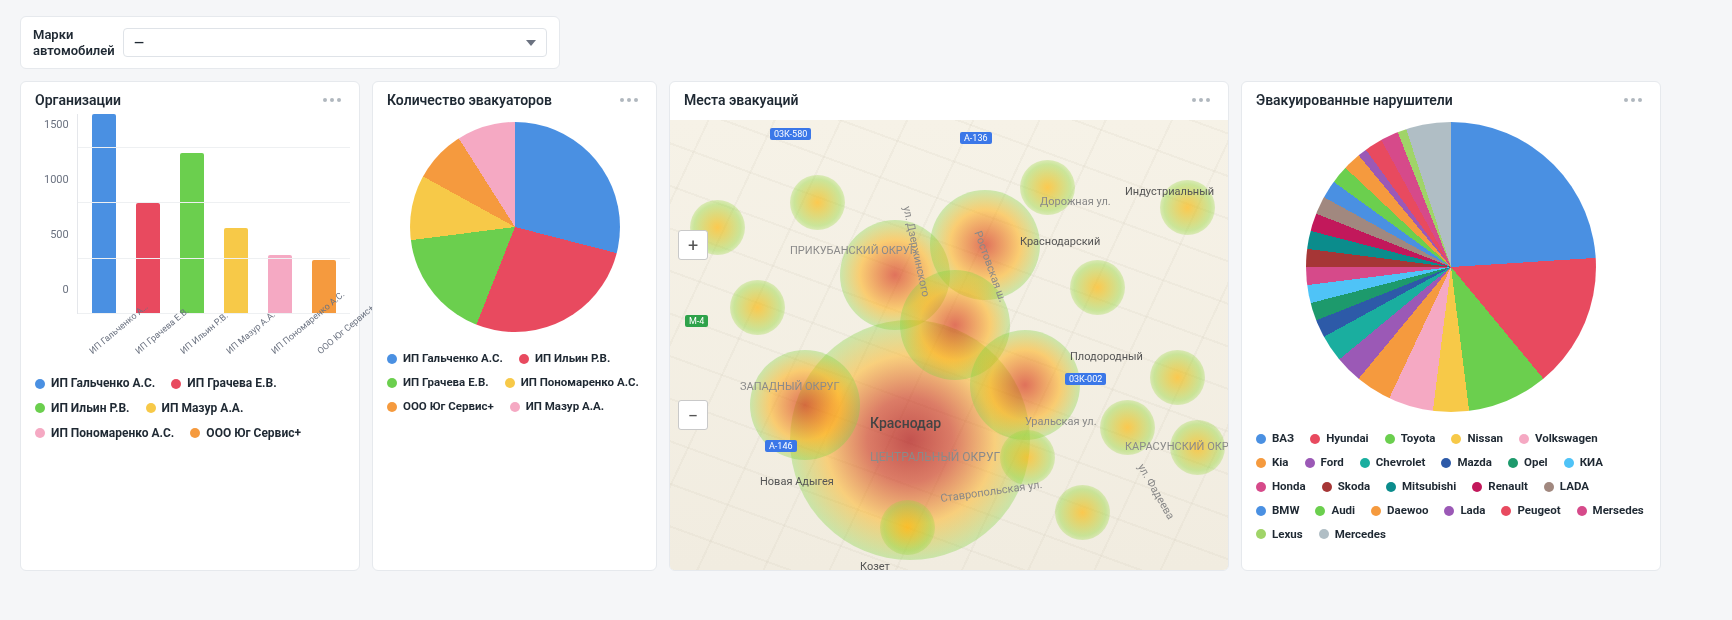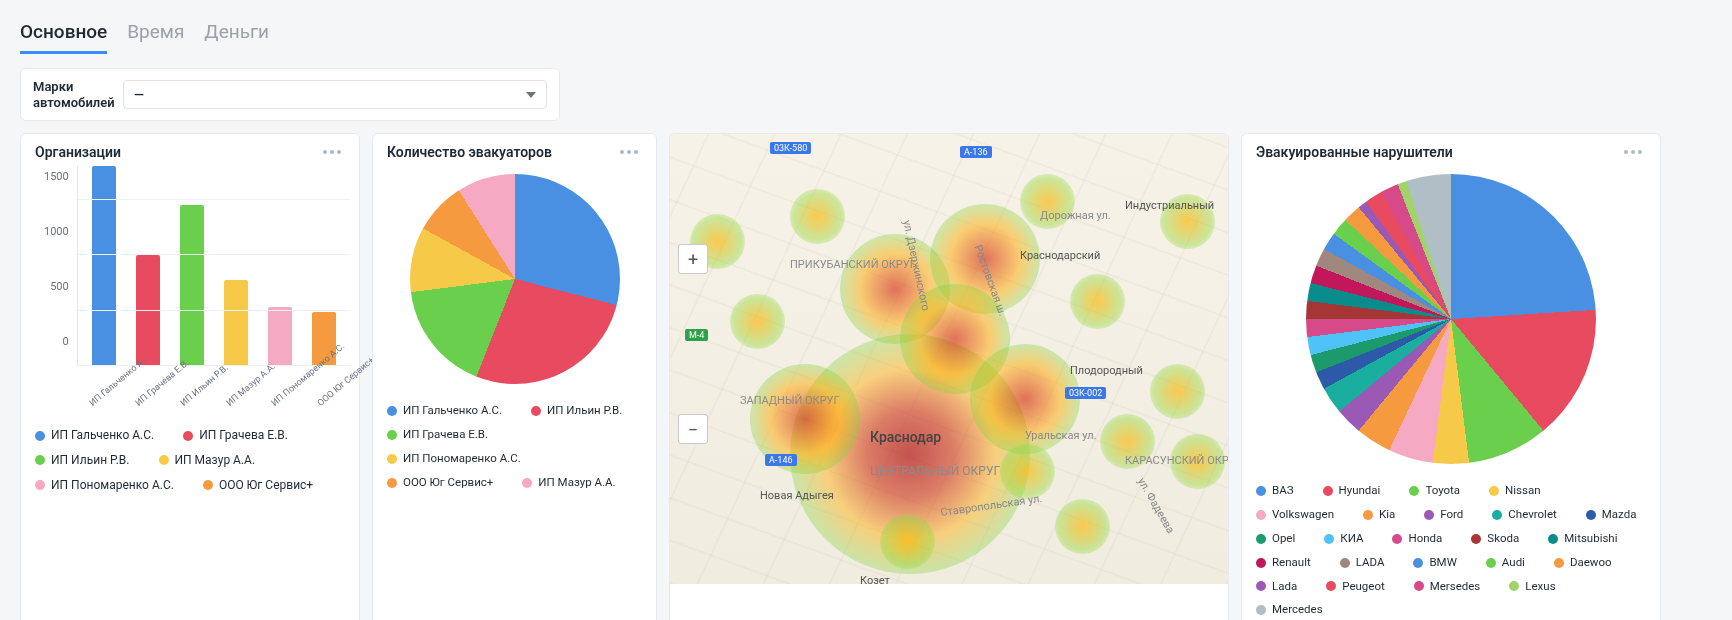--- a/index.html
+++ b/index.html
@@ -35,21 +35,21 @@
   .grid-line { position:absolute; left:0; right:0; border-top:1px solid #eef0f2; }
   .bars { display:flex; align-items:flex-end; height:200px; gap:0; justify-content:space-around; padding:0 4px; }
   .bar-wrap { display:flex; flex-direction:column; align-items:center; width:44px; }
   .bar { width:24px; border-radius:2px 2px 0 0; }
   .x-labels { display:flex; justify-content:space-around; font-size:9px; color:#6b7280; margin-top:6px; }
   .x-labels span { display:inline-block; width:44px; text-align:center; transform:rotate(-40deg); transform-origin: top right; white-space:nowrap; }
   
   .pie-wrap { display:flex; justify-content:center; padding:8px 0; }
   .pie { border-radius:50%; }
   
-  .legend { display:flex; flex-wrap:wrap; gap:2px 29px; font-size:12px; color:#1f2933; margin-top:8px; }
+  .legend { display:flex; flex-wrap:wrap; gap:2px 16px; font-size:12px; color:#1f2933; margin-top:8px;font-weight:bold; }
   .legend-item { display:inline-flex; align-items:center; gap:6px; line-height:1.9; }
   .swatch { width:10px; height:10px; border-radius:50%; flex:none; }
   .legend.compact .legend-item { font-size:11.5px; }
   
   .map-card { padding:0; overflow:hidden; }
   .map-card .card-header { padding: 10px 14px 6px 14px; }
   .map-holder { position:relative; height:450px; background:#f4f0e6; }
   .map-bg {
     position:absolute; inset:0;
     background:
@@ -81,25 +81,20 @@
   .filters .group-card .label { font-weight:600; }
   .filters .group-card .value-box {
     border:1px solid #dfe3e8; border-radius:4px; padding:6px 10px; min-width:220px; font-weight:600;
   }
 </style>
 </head>
 <body>
 
 <div class="page">
 
-  <div class="tabs">
-    <div class="tab active">Основное</div>
-    <div class="tab">Время</div>
-    <div class="tab">Деньги</div>
-  </div>
 
   <div class="filters">
     <div class="group-card" style="min-width:540px;">
       <span class="label" style="max-width:80px;line-height:1.2;">Марки автомобилей</span>
       <div class="value-box" style="display:flex;justify-content:space-between;align-items:center;flex:1;">
         <span>—</span>
         <span class="chev"></span>
       </div>
     </div>
   </div>
@@ -221,20 +216,28 @@
             <span>ООО Юг Сервис+</span>
           </span>
           <span class="legend-item">
             <span class="swatch" style="background: rgb(245, 169, 195);"></span>
             <span>ИП Мазур А.А.</span>
           </span>
         </div>
     </div>
 
     <div class="card map-card">
+      <div class="card-header">
+        <div class="card-title">Места эвакуаций</div>
+        <div class="menu-dots">
+            <span></span>
+            <span></span>
+            <span></span>
+          </div>
+      </div>
       <div class="map-holder">
         <div class="map-bg"></div>
 
         <div class="hot lg" style="left:120px;top:200px;"></div>
         <div class="hot md" style="left:170px;top:100px;"></div>
         <div class="hot md" style="left:260px;top:70px;"></div>
         <div class="hot md" style="left:230px;top:150px;"></div>
         <div class="hot md" style="left:300px;top:210px;"></div>
         <div class="hot md" style="left:80px;top:230px;"></div>
         <div class="hot sm" style="left:20px;top:80px;"></div>

